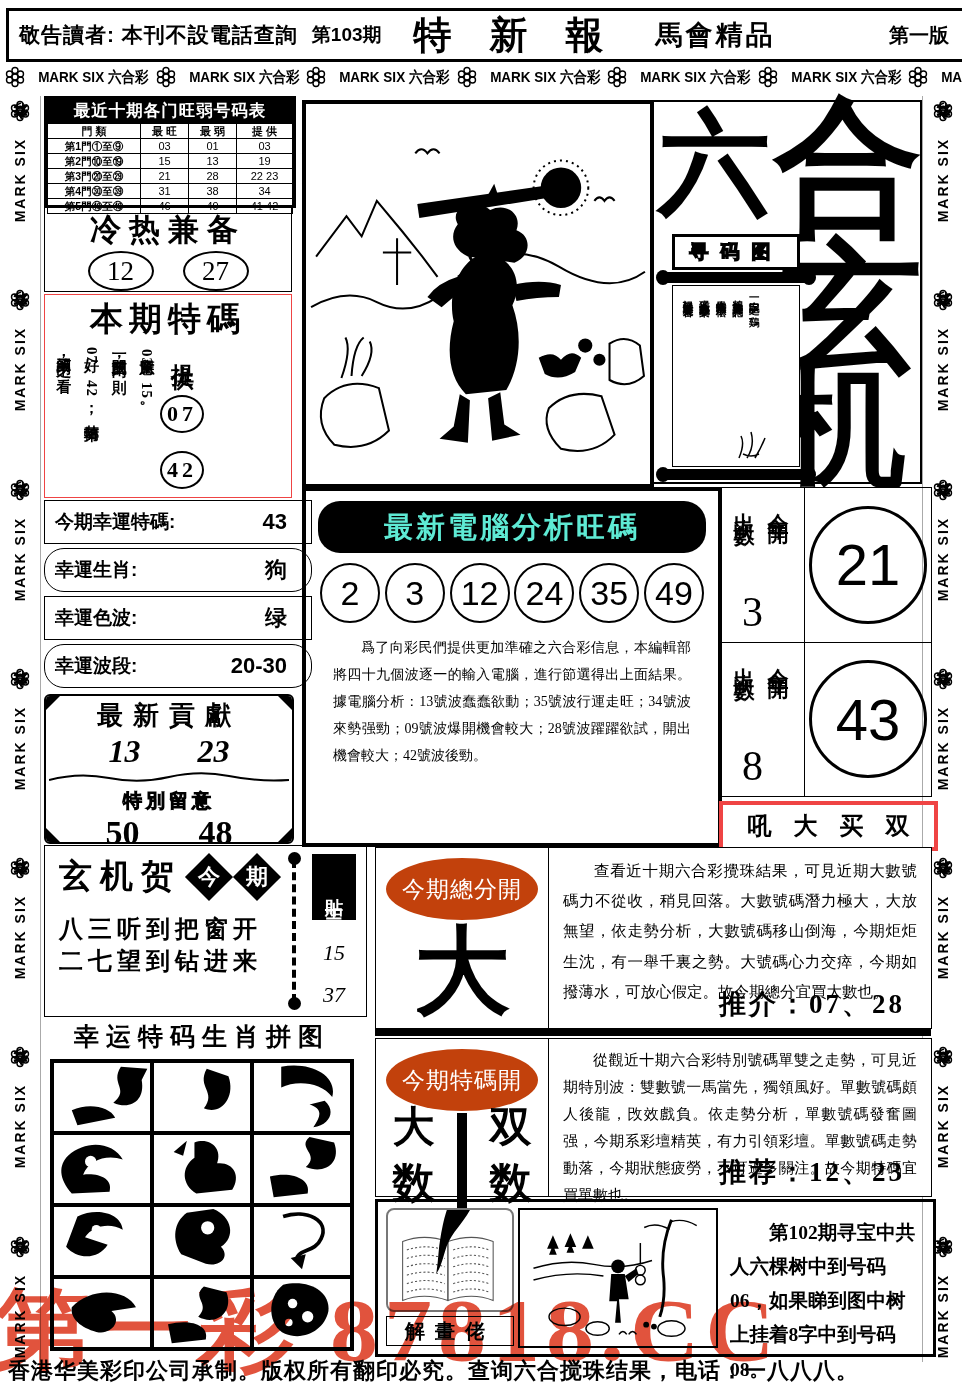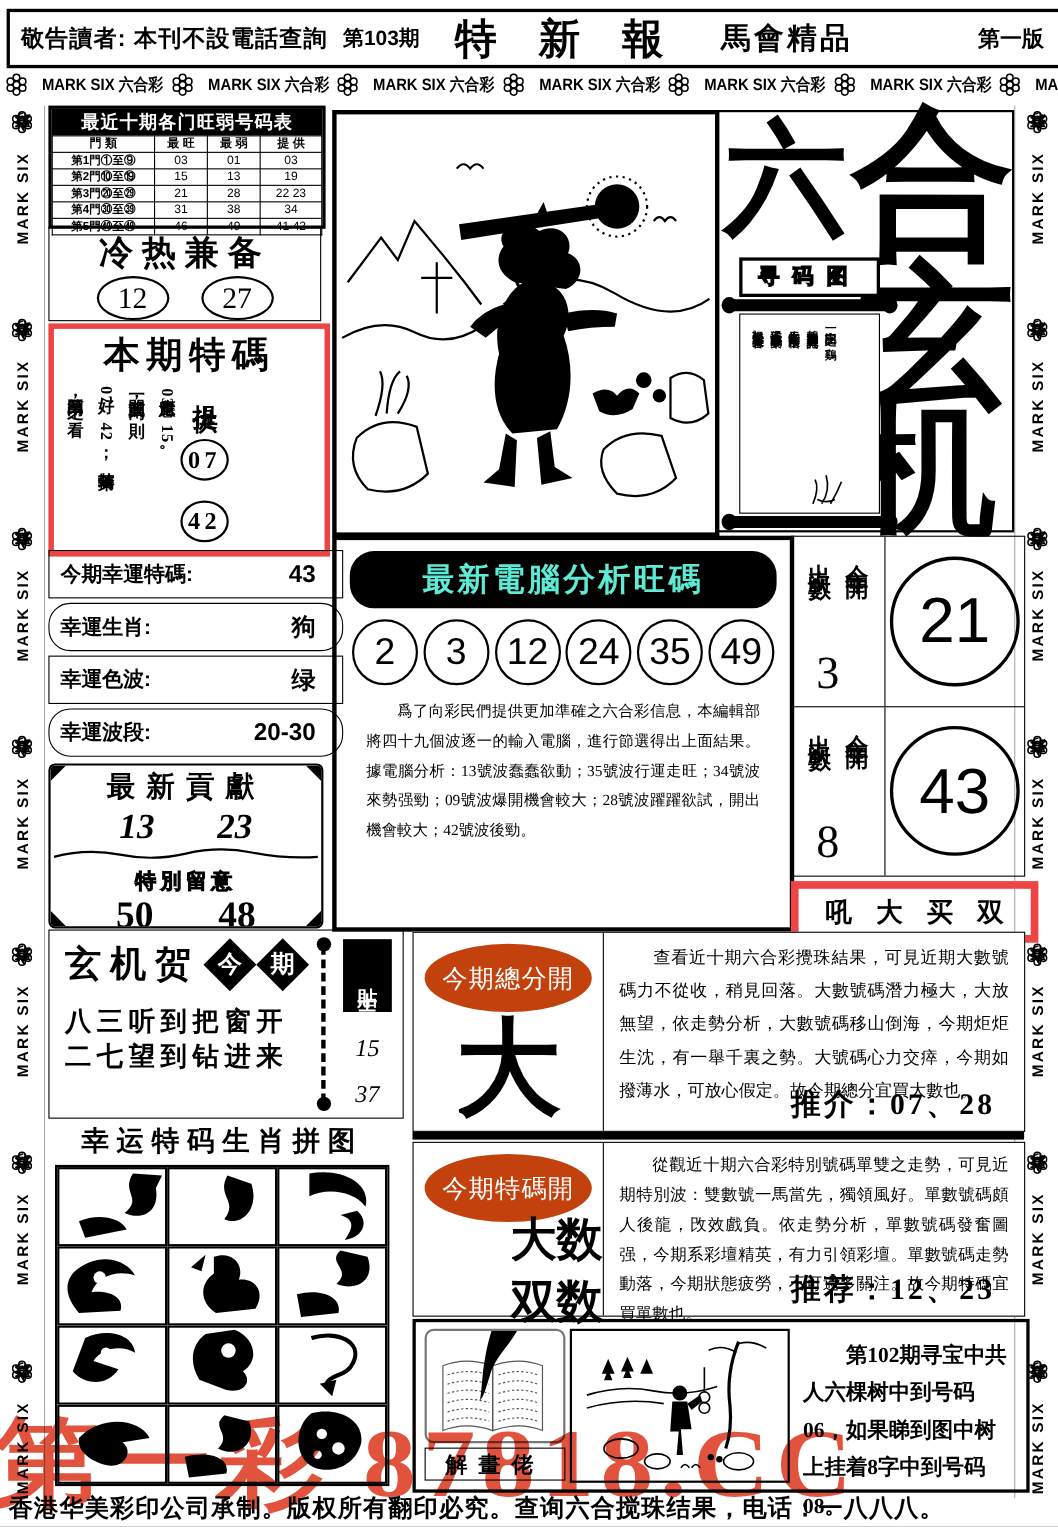--- a/index.html
+++ b/index.html
@@ -34,21 +34,21 @@
   .hotcold th{font-size:11px;font-weight:700;}
   .gate-cell{font-weight:700;white-space:nowrap;font-size:10.5px;}
 
   
   .coldhot{left:44px;top:206px;width:246px;height:84px;border:1px solid #000;text-align:center;}
   .coldhot-title{font-family:"Liberation Serif",serif;font-weight:700;font-size:31px;letter-spacing:8px;margin-top:2px;}
   .coldhot-nums{display:flex;justify-content:space-around;padding:0 28px;}
   .oval-num{display:inline-block;border:2px solid #000;border-radius:50%;width:62px;height:36px;line-height:36px;font-size:27px;font-family:"Liberation Serif",serif;}
 
   
-  .special{left:44px;top:294px;width:246px;height:202px;border:5px solid #ef4444;}
+  .special{left:44px;top:294px;width:246px;height:202px;border:1px solid #ef4444;}
   .special-title{font-family:"Liberation Serif",serif;font-weight:700;font-size:33px;text-align:center;letter-spacing:6px;margin-top:2px;}
   .special-body{writing-mode:vertical-rl;height:150px;margin:4px 6px 0 0;display:block;}
   .vcol{font-size:15px;font-weight:700;letter-spacing:1px;line-height:1.25;margin-left:9px;font-family:"Liberation Serif",serif;}
   .vcol.offer{font-size:23px;letter-spacing:4px;margin-left:4px;}
   .circ-sm{writing-mode:horizontal-tb;display:inline-block;border:2px solid #000;border-radius:50%;width:40px;height:34px;line-height:34px;text-align:center;font-size:22px;margin:4px 0;}
 
   
   .lucky-row{left:44px;width:246px;height:42px;border:1px solid #000;display:flex;align-items:center;padding:0 10px;justify-content:space-between;}
   .lucky-row.round{border-radius:20px;}
   .lucky-label{font-size:19px;font-weight:700;}
@@ -125,34 +125,34 @@
   .appear-cell{flex:1;display:flex;position:relative;}
   .appear-cell + .appear-cell{border-top:1px solid #000;}
   .appear-left{width:84px;border-right:1px solid #000;position:relative;}
   .appear-l1,.appear-l2{position:absolute;top:8px;writing-mode:vertical-rl;font-size:21px;font-weight:700;letter-spacing:6px;}
   .appear-l1{left:10px;} .appear-l2{left:44px;}
   .appear-count{position:absolute;left:22px;bottom:6px;font-size:42px;font-family:"Liberation Serif",serif;}
   .appear-right{flex:1;display:flex;align-items:center;justify-content:center;}
   .appear-circ{width:112px;height:112px;border:3px solid #000;border-radius:50%;display:flex;align-items:center;justify-content:center;font-size:58px;font-weight:500;}
 
   
-  .slogan{left:719px;top:801px;width:211px;height:42px;border:7px solid #ef4444;display:flex;align-items:center;justify-content:center;
+  .slogan{left:719px;top:801px;width:211px;height:42px;border:4px solid #ef4444;display:flex;align-items:center;justify-content:center;
      font-size:24px;font-weight:700;letter-spacing:22px;text-indent:22px;font-family:"Liberation Serif",serif;}
 
   
   .sect{left:375px;width:555px;border:1px solid #000;display:flex;position:absolute;background:#fff;}
   .sect-left{width:172px;border-right:1px solid #000;position:relative;text-align:center;}
   .badge{margin:10px auto 0;width:152px;height:62px;background:#c2410c;border-radius:50%;color:#fff;
      display:flex;align-items:center;justify-content:center;font-size:23px;font-weight:400;letter-spacing:1px;}
   .big-char{font-family:"Liberation Serif",serif;font-size:96px;font-weight:700;line-height:1;margin-top:4px;}
   .sect-right{flex:1;position:relative;}
   .sect-body{font-family:"Liberation Serif",serif;font-size:15.5px;line-height:1.95;text-align:justify;padding:8px 14px 0;text-indent:2em;}
   .recommend{position:absolute;right:26px;bottom:6px;font-size:27px;font-weight:700;font-family:"Liberation Serif",serif;letter-spacing:3px;}
   .thick-bar{left:375px;top:1029px;width:556px;height:7px;background:#000;}
-  .oe-chars{display:flex;justify-content:center;align-items:flex-end;margin-top:2px;height:84px;flex-direction:column;}
+  .oe-chars{display:flex;justify-content:center;align-items:center;margin-top:2px;height:84px;}
   .oe-chars .ch{font-family:"Liberation Serif",serif;font-size:42px;font-weight:700;}
   .pole{width:11px;height:96px;background:#000;margin:0 6px;align-self:flex-start;}
 
   
   .review{left:375px;top:1199px;width:555px;height:152px;border:3px solid #000;display:flex;}
   .book-pane{width:128px;padding:6px 4px 4px 8px;display:flex;flex-direction:column;}
   .book-card{border:2px solid #777;border-radius:8px;height:100px;position:relative;overflow:hidden;background:#fff;}
   .review-label{border:1px solid #000;margin-top:4px;height:28px;display:flex;align-items:center;justify-content:center;
      font-size:20px;font-weight:700;letter-spacing:10px;font-family:"Liberation Serif",serif;}
   .mini-illus{width:196px;margin:6px 0;border:2px solid #000;background:#fff;}

